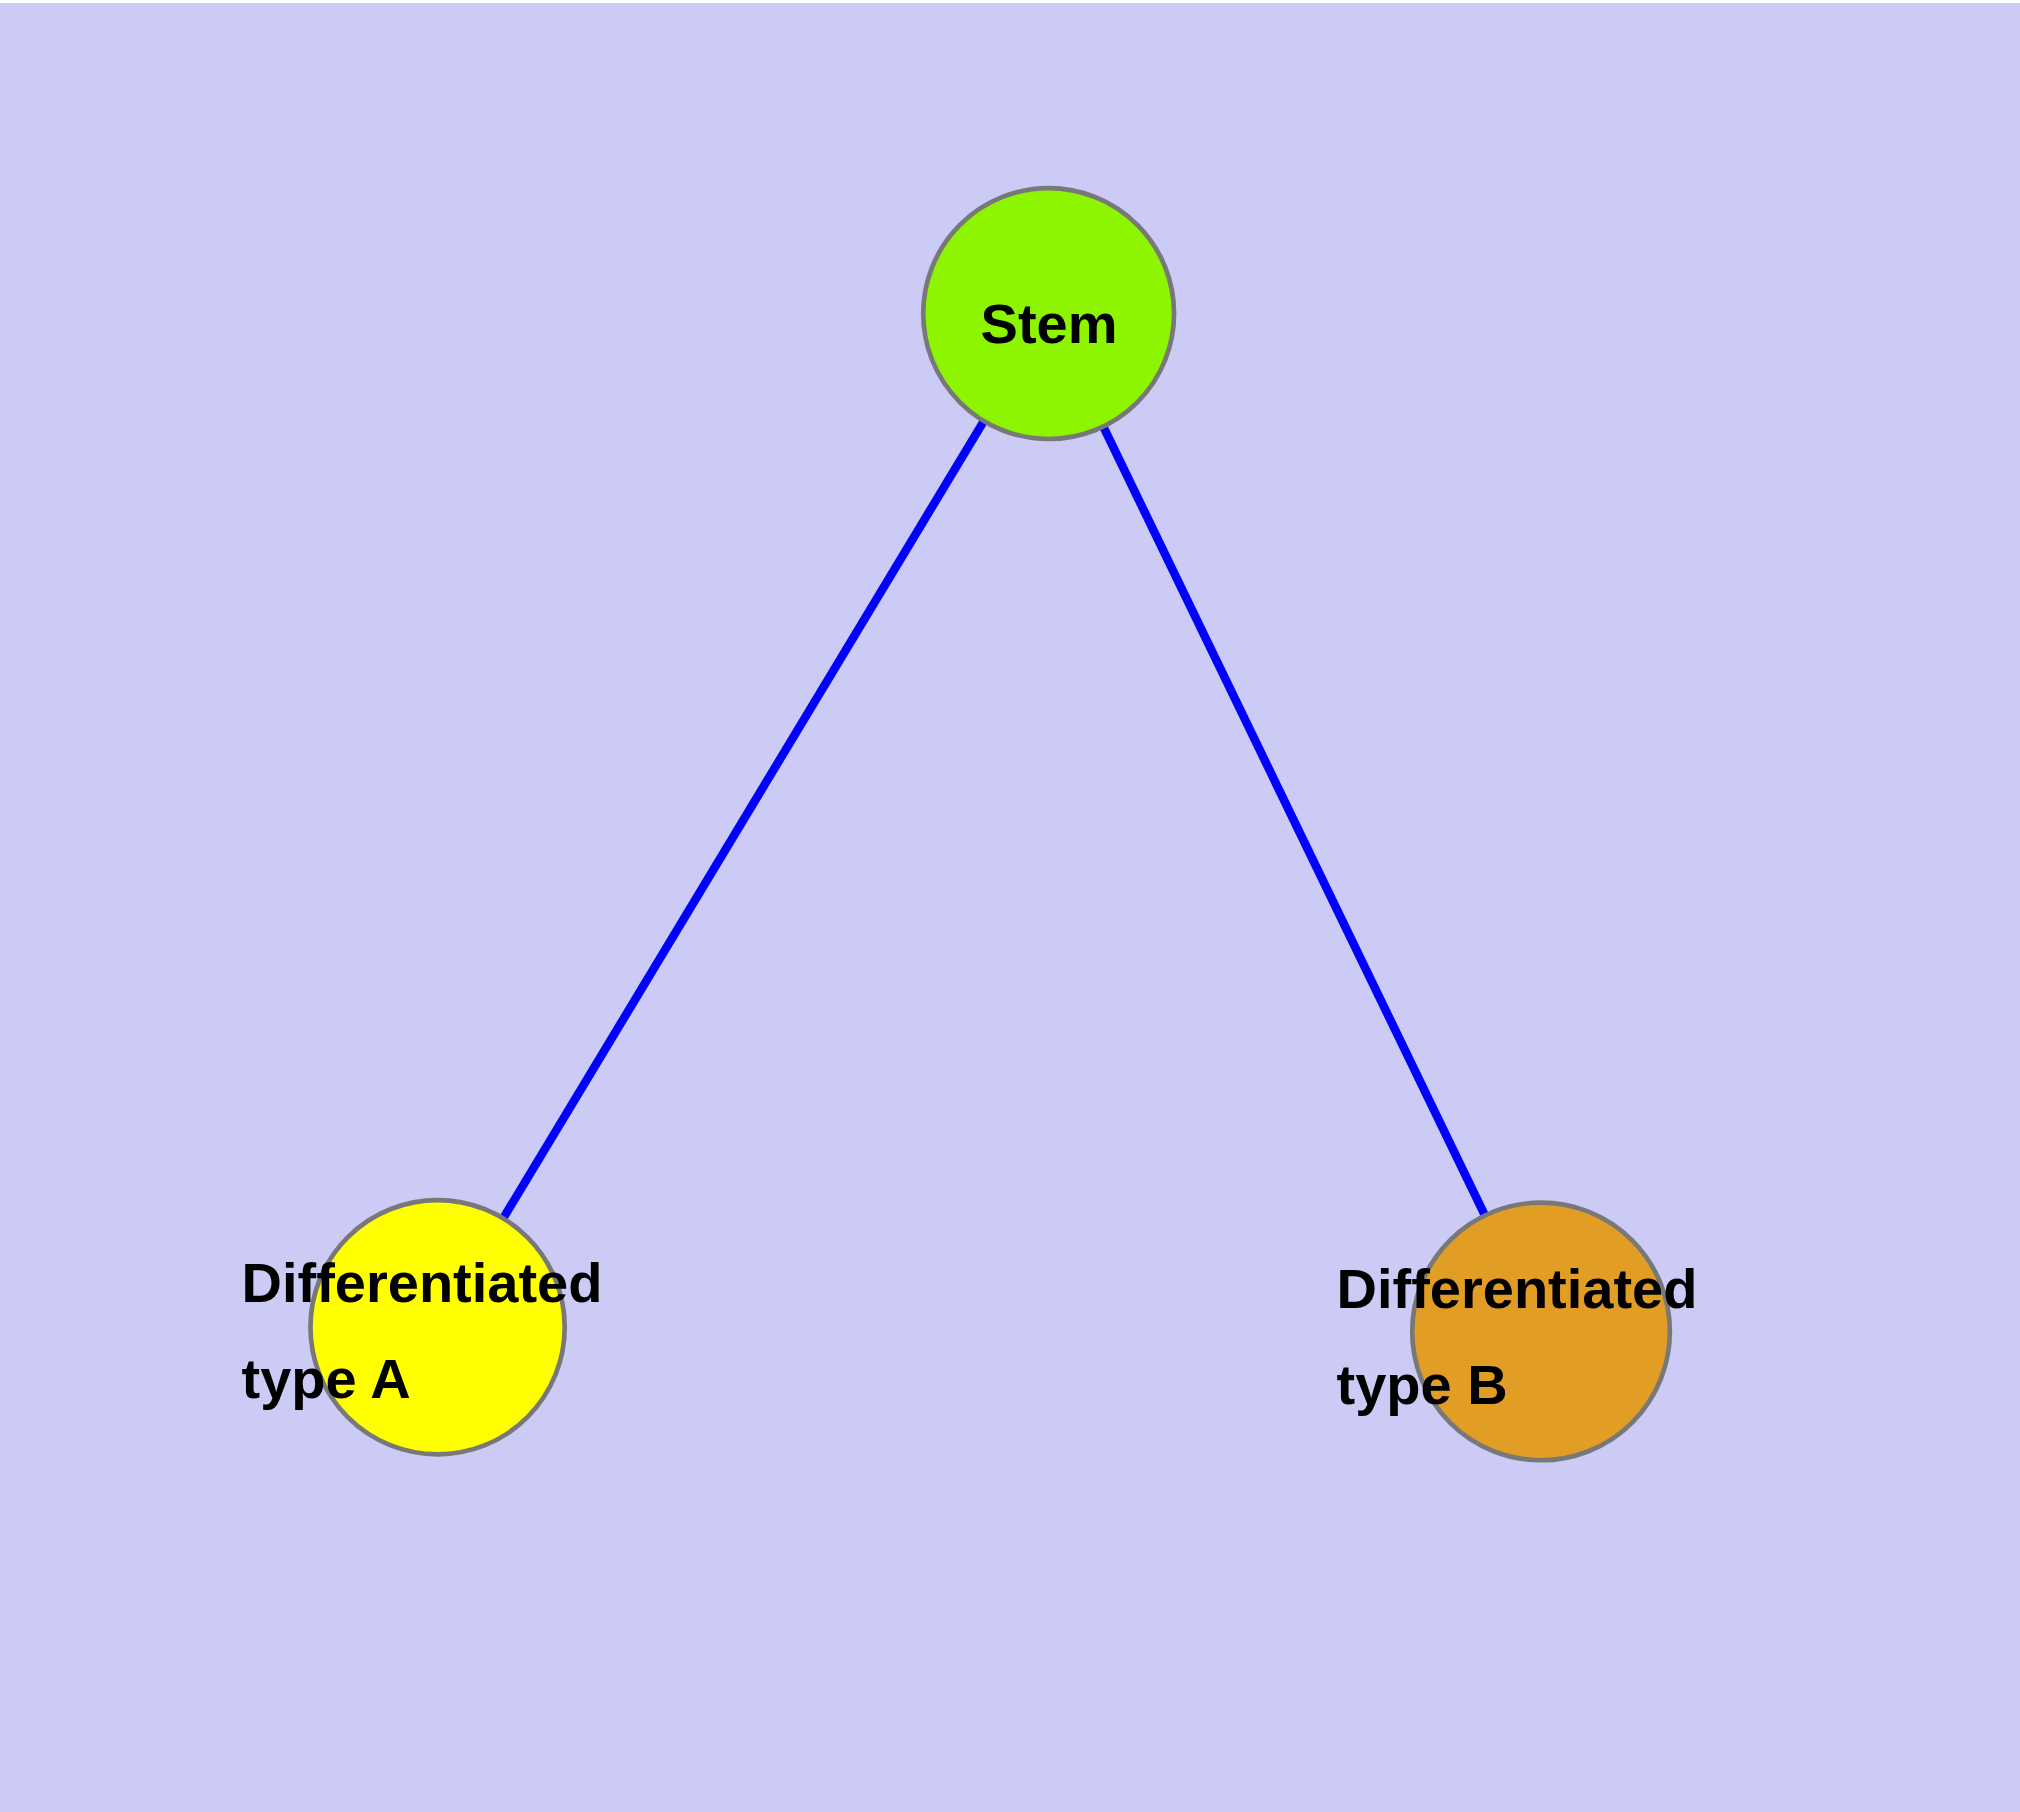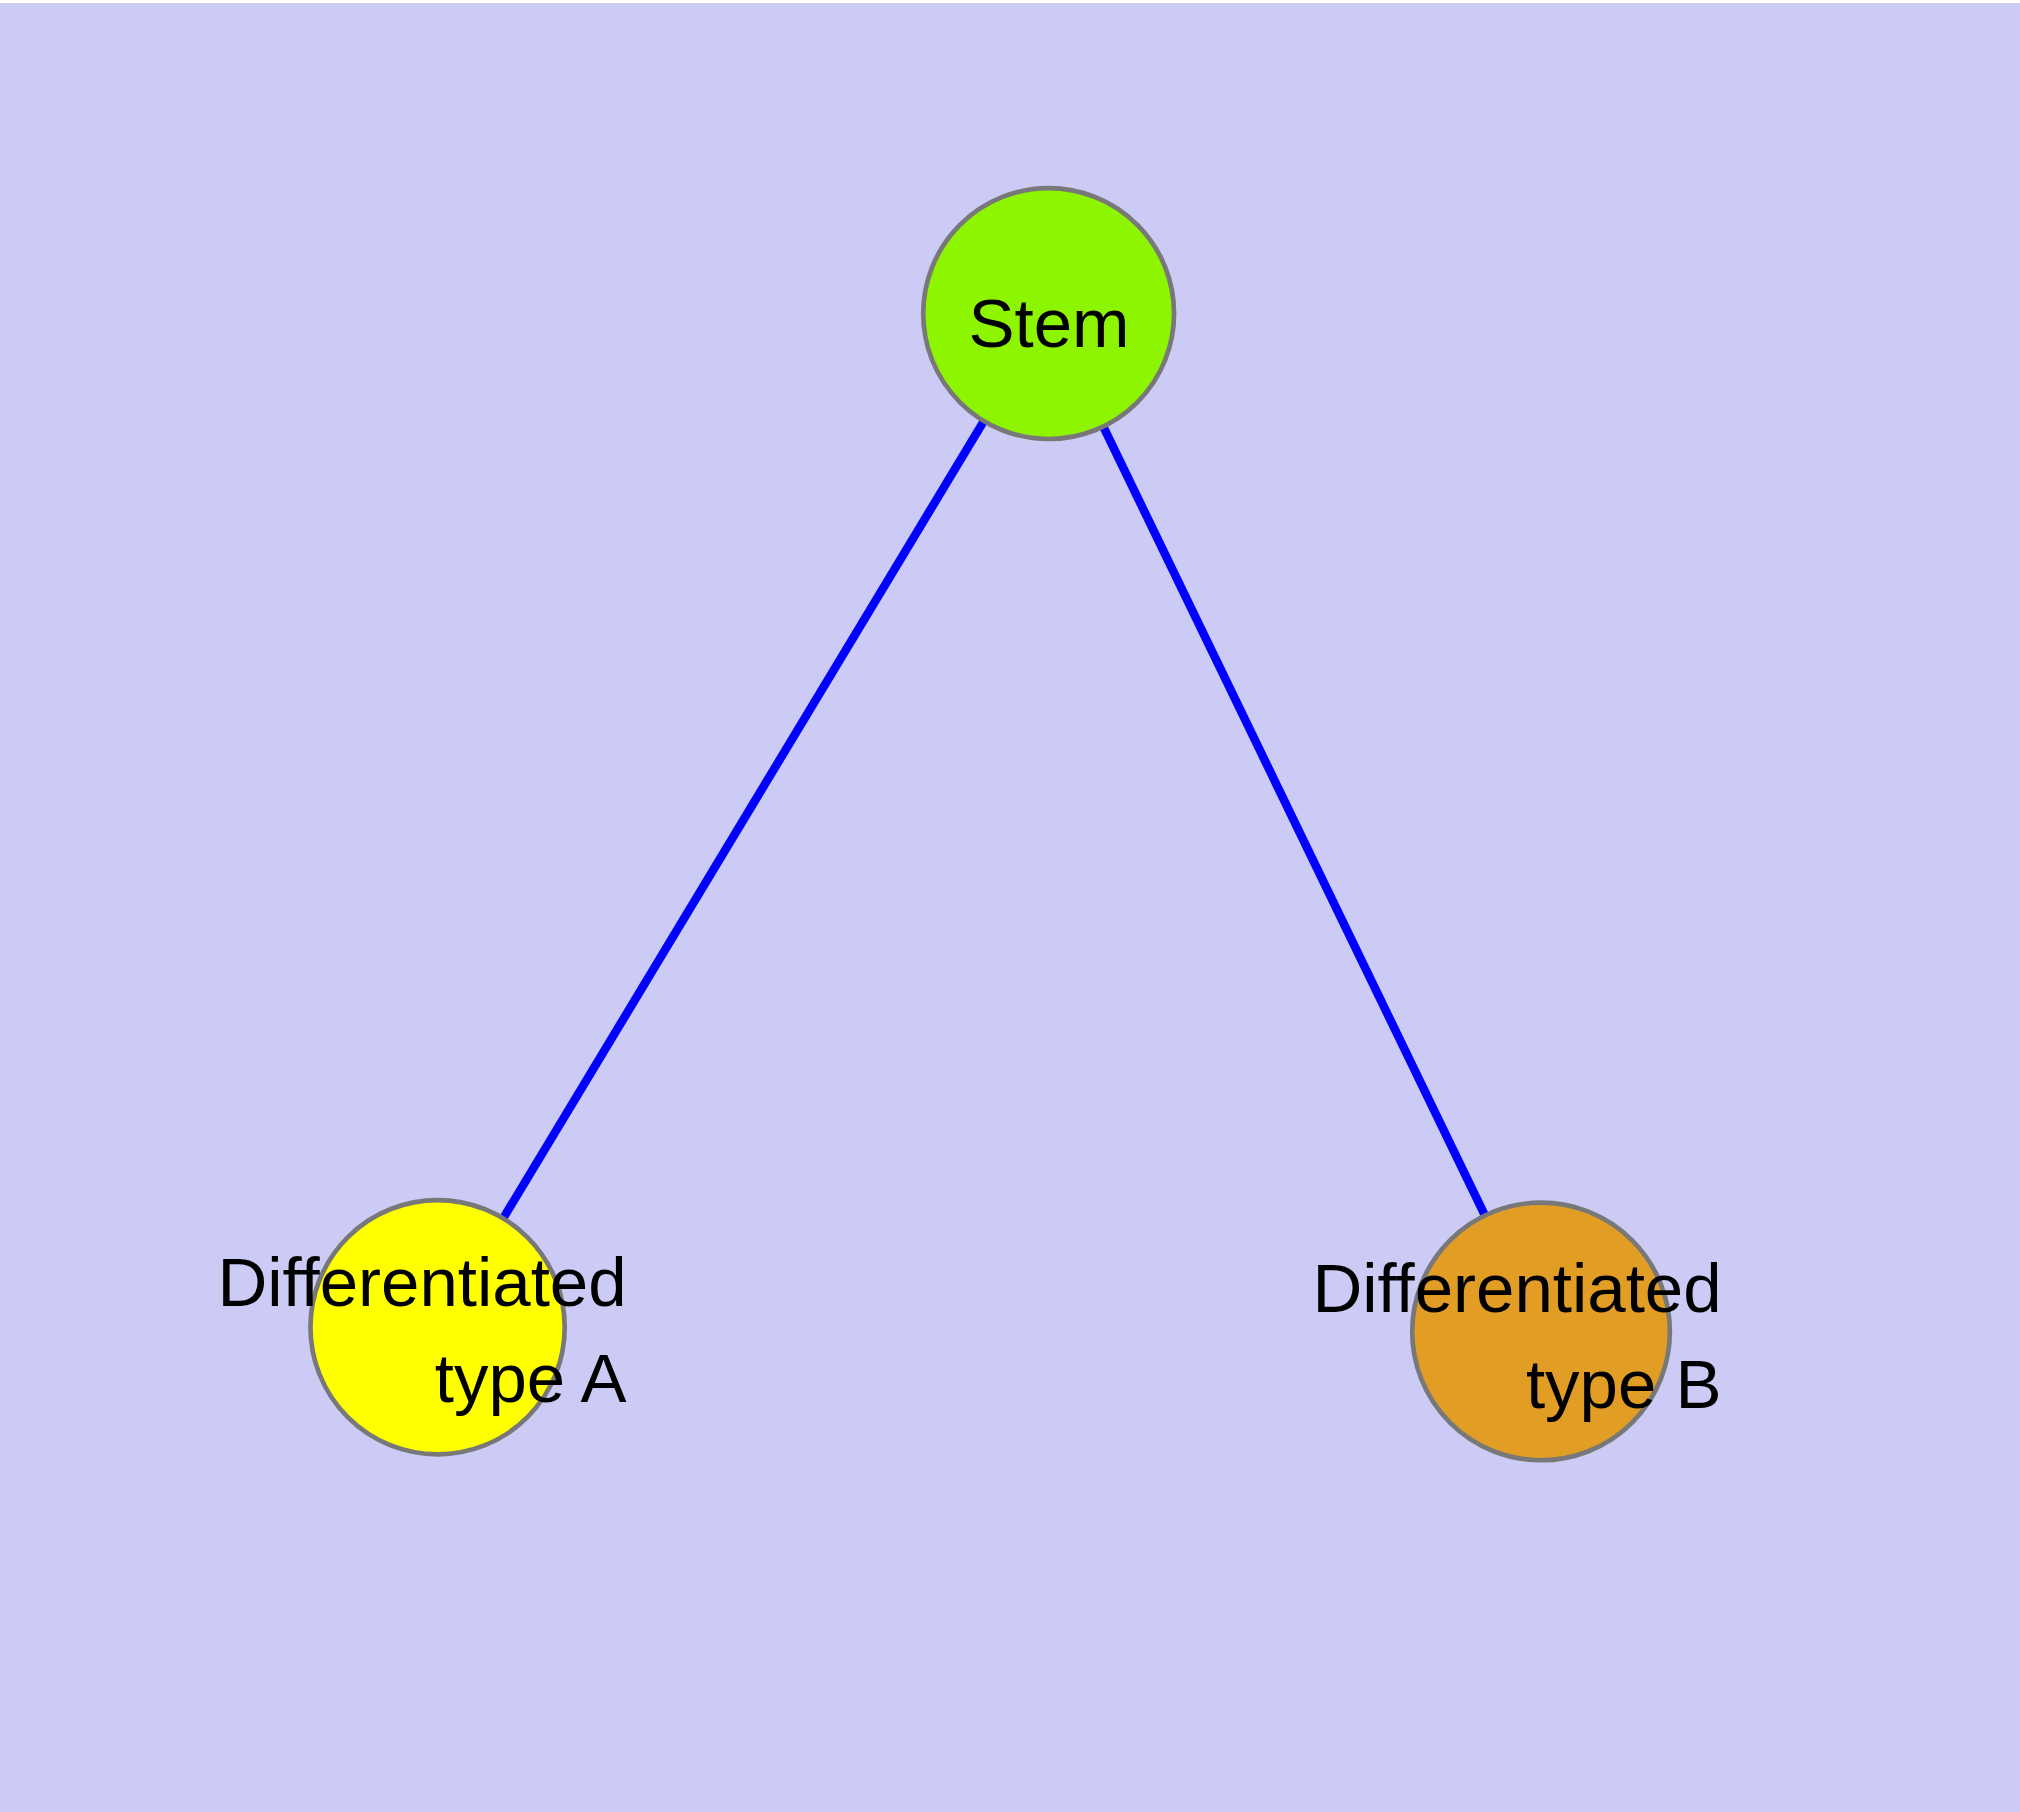--- a/index.html
+++ b/index.html
@@ -23,25 +23,25 @@
     z-index: 3;
   }
   svg.graph {
     position: absolute;
     left: 0; top: 0;
     display: block;
   }
   .node-label {
     position: absolute;
     transform: translate(-50%, -50%);
-    font-weight: normal;
-    font-size: 69px;
+    font-weight: bold;
+    font-size: 56px;
     line-height: 96px;
     color: #000000;
-    text-align: right;
+    text-align: left;
     white-space: pre-line;
     z-index: 2;
     pointer-events: none;
   }
   .label-stem   { left: 1049px; top: 324px;  }
   .label-type-a { left: 422px;  top: 1331px; }
   .label-type-b { left: 1517px; top: 1337px; }
 </style>
 </head>
 <body>

